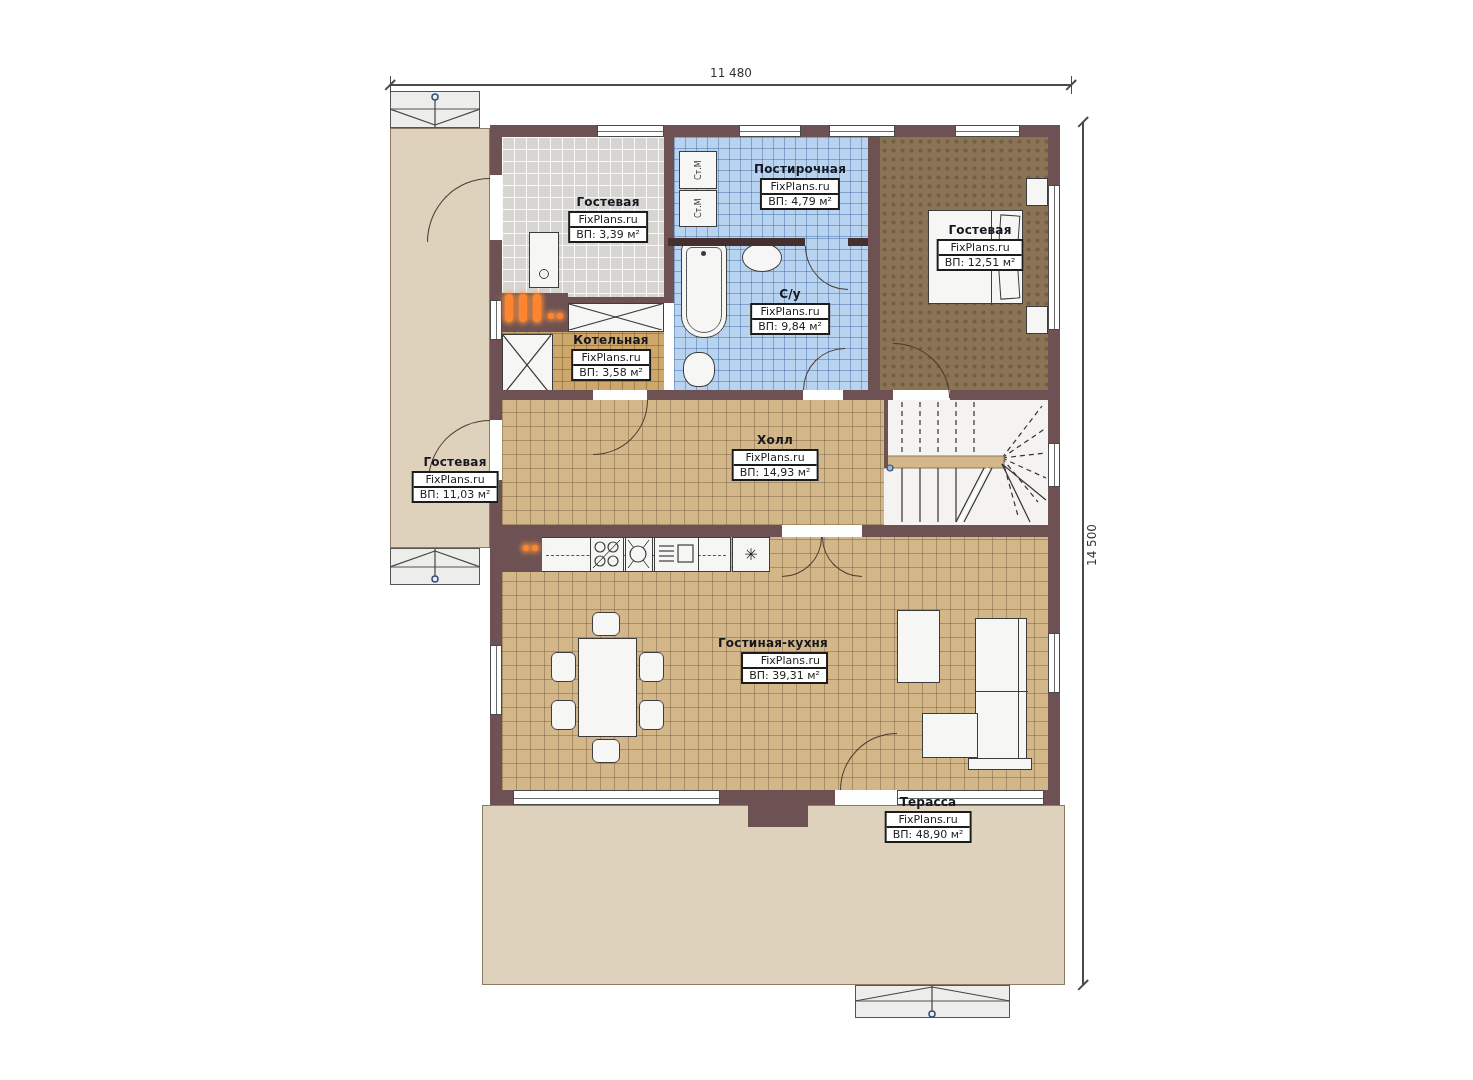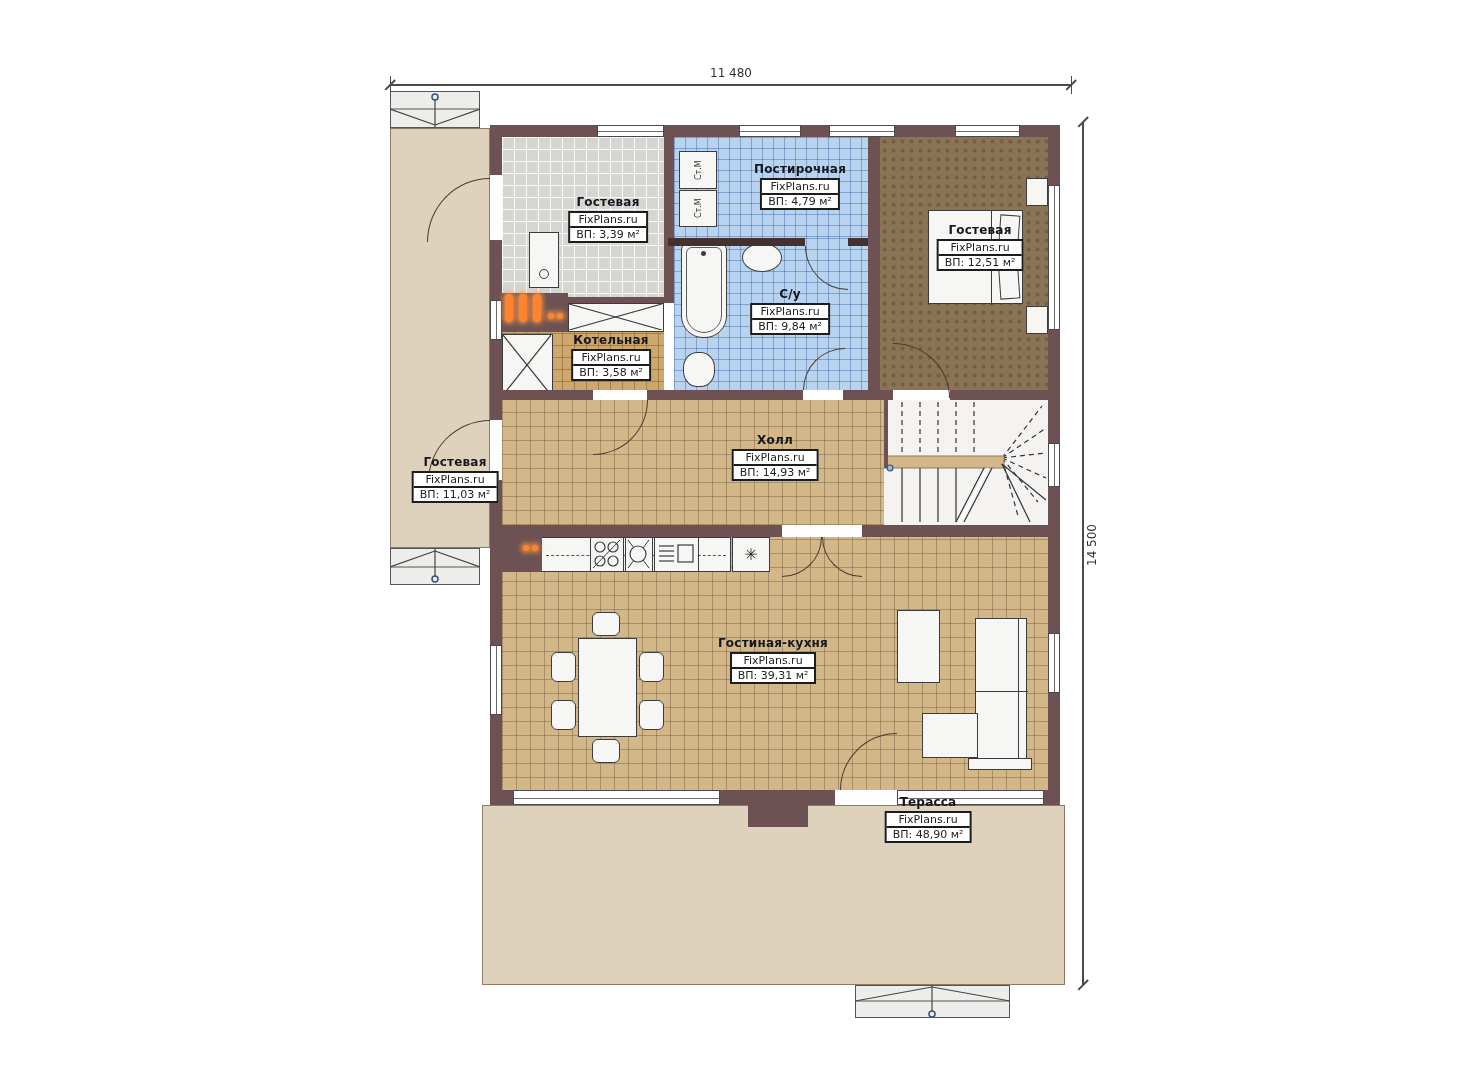--- a/index.html
+++ b/index.html
@@ -344,21 +344,21 @@
       <div class="tag-area">ВП: 14,93 м²</div>
     </div>
   </div>
   <div class="room-label" style="left:455px;top:455px;">
     <div class="room-name">Гостевая</div>
     <div class="tag">
       <div class="tag-brand">FixPlans.ru</div>
       <div class="tag-area">ВП: 11,03 м²</div>
     </div>
   </div>
-  <div class="room-label" style="left:773px;top:636px;">
+  <div class="room-label" style="left:773px;top:636px;text-align:right;">
     <div class="room-name">Гостиная-кухня</div>
     <div class="tag">
       <div class="tag-brand">FixPlans.ru</div>
       <div class="tag-area">ВП: 39,31 м²</div>
     </div>
   </div>
   <div class="room-label" style="left:928px;top:795px;">
     <div class="room-name">Терасса</div>
     <div class="tag">
       <div class="tag-brand">FixPlans.ru</div>

